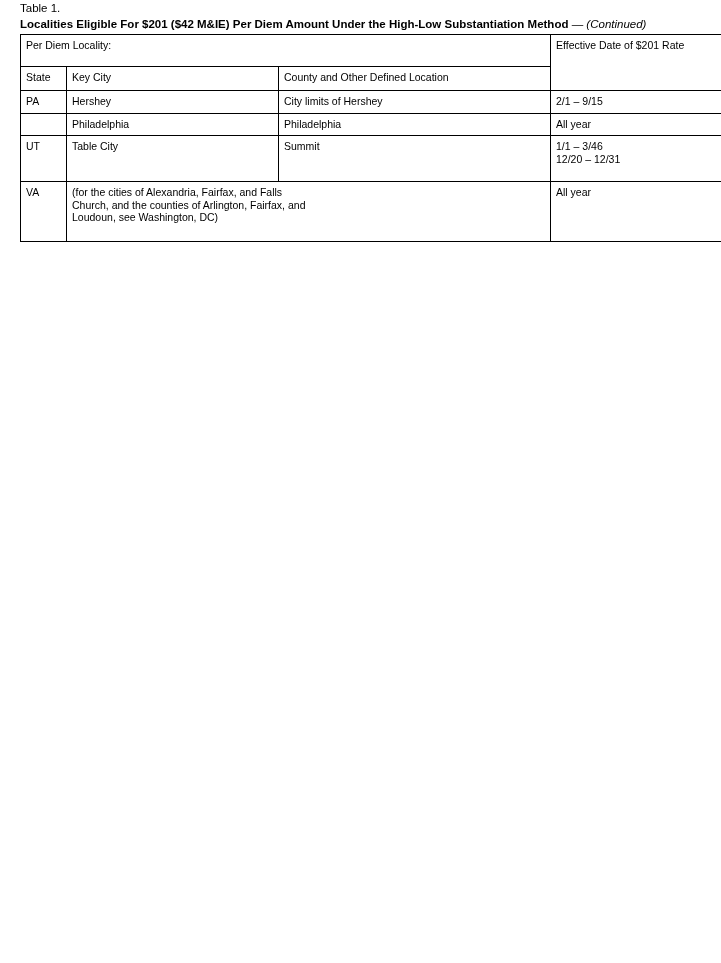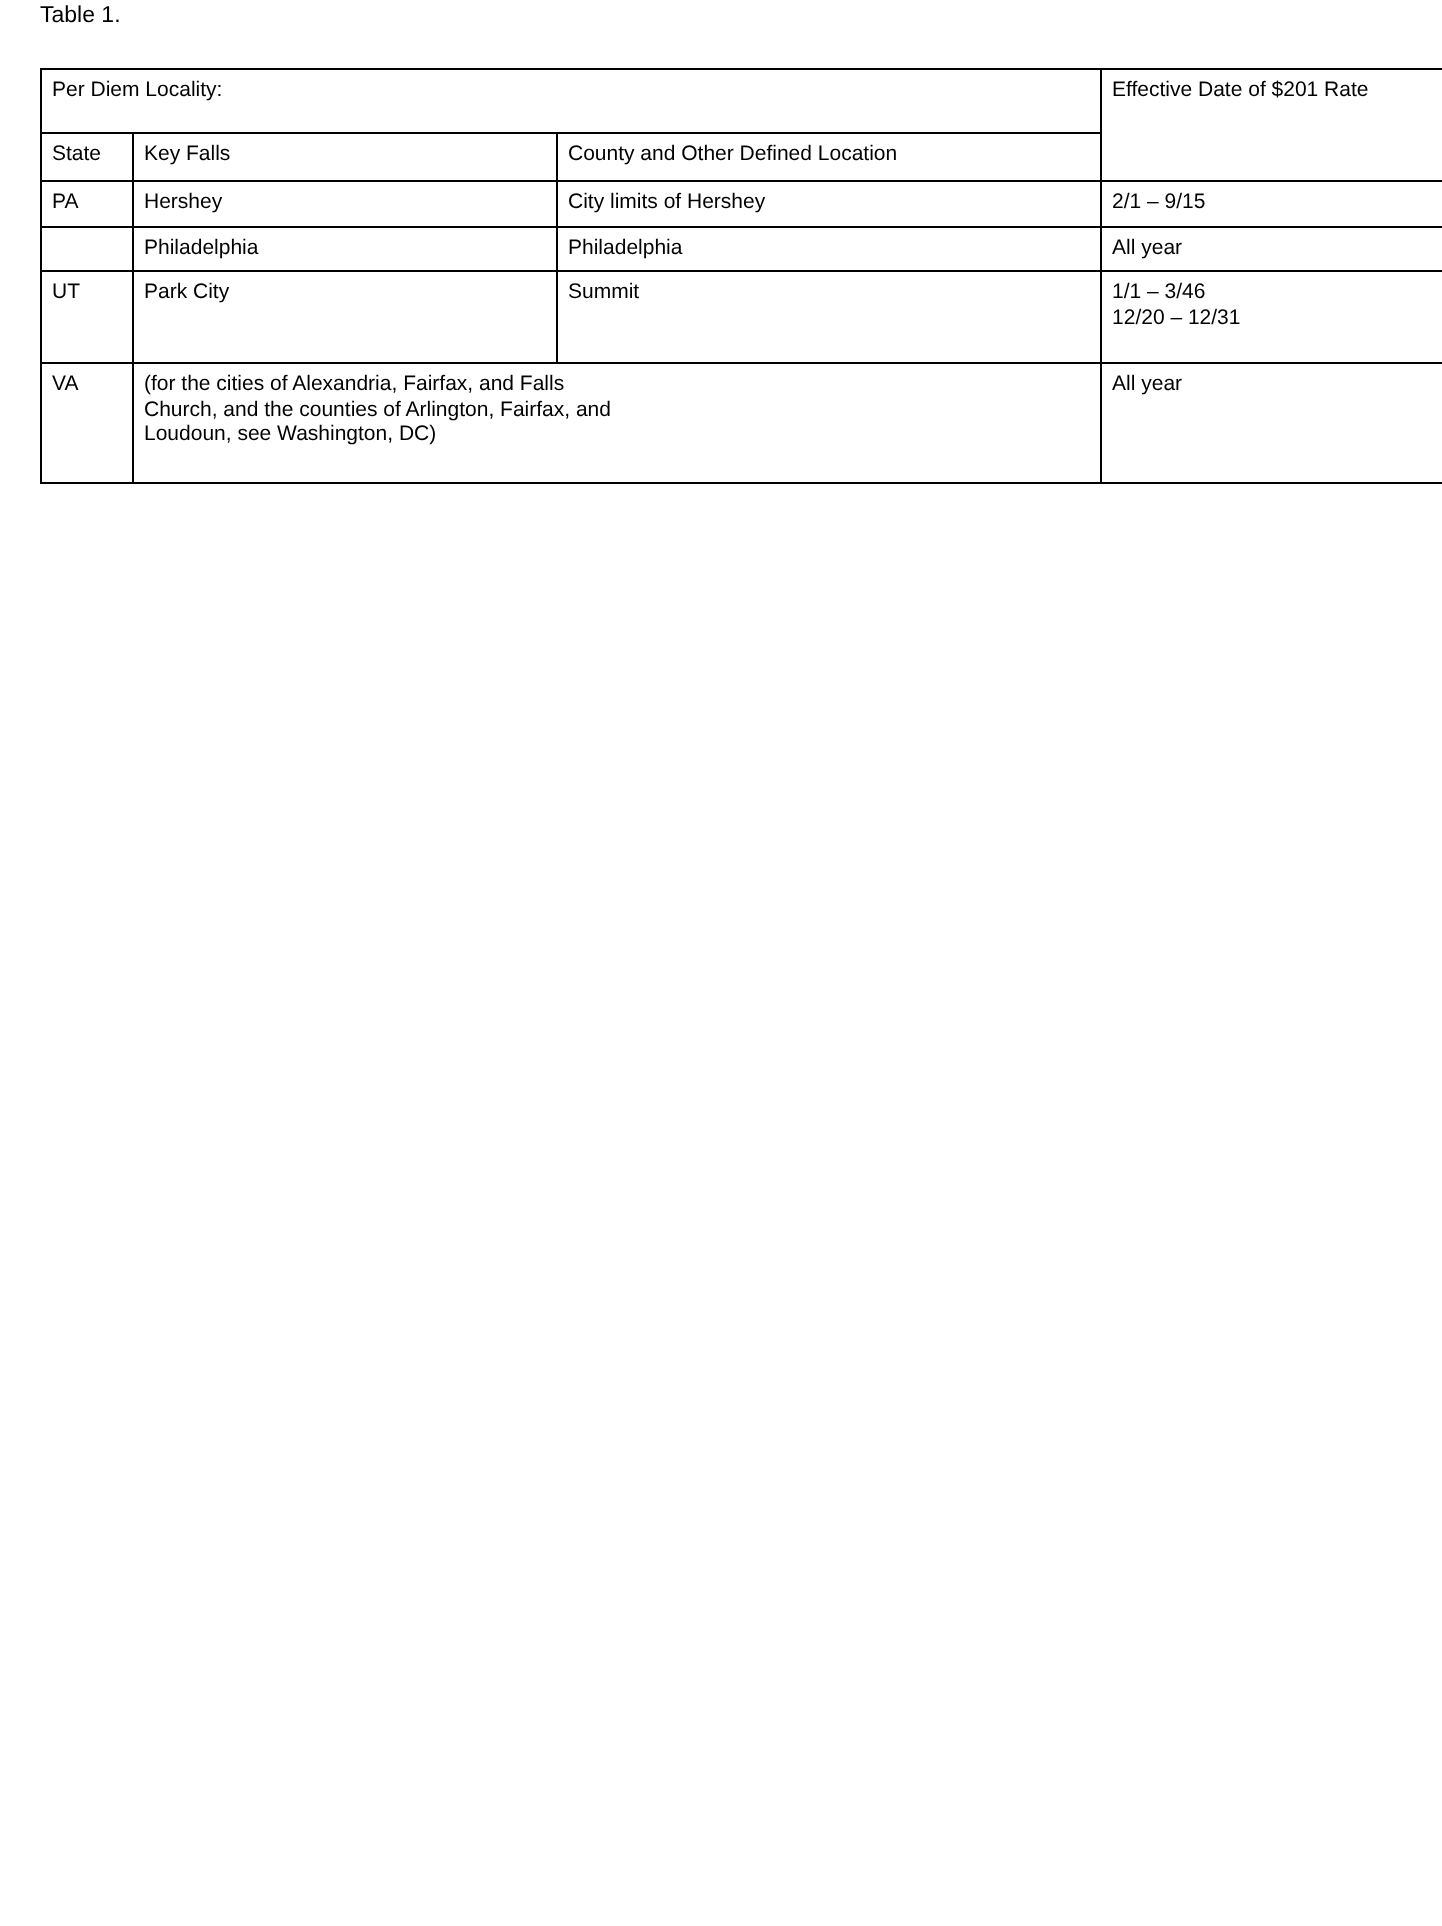--- a/index.html
+++ b/index.html
@@ -78,56 +78,60 @@
   .row-va td { height: 50px; }
   .nowrapline { white-space: pre-line; }
 </style>
 </head>
 <body>
 
 <div class="page">
 
   <div class="table-number">Table 1.</div>
 
+  <div class="table-caption">
+    <span>Localities Eligible For $201 ($42 M&amp;IE) Per Diem Amount Under the High-Low Substantiation Method</span>
+    <span class="continued">— (Continued)</span>
+  </div>
 
   <table class="doc-table">
     <colgroup>
       <col class="col-state">
       <col class="col-city">
       <col class="col-county">
       <col class="col-date">
     </colgroup>
     <tbody>
       <tr>
         <td class="hdr-main" colspan="3">Per Diem Locality:</td>
         <td class="hdr-main" rowspan="2">Effective Date of $201 Rate</td>
       </tr>
       <tr>
         <td class="hdr-sub">State</td>
-        <td class="hdr-sub">Key Falls</td>
+        <td class="hdr-sub">Key City</td>
         <td class="hdr-sub">County and Other Defined Location</td>
       </tr>
 
       <tr>
         <td class="cell-state">PA</td>
         <td>Hershey</td>
         <td>City limits of Hershey</td>
         <td>2/1 – 9/15</td>
       </tr>
 
       <tr>
         <td class="cell-state"></td>
         <td>Philadelphia</td>
         <td>Philadelphia</td>
         <td>All year</td>
       </tr>
 
       <tr class="row-tall">
         <td class="cell-state">UT</td>
-        <td>Park City</td>
+        <td>Table City</td>
         <td>Summit</td>
         <td class="nowrapline">1/1 – 3/46
 12/20 – 12/31</td>
       </tr>
 
       <tr class="row-va">
         <td class="cell-state">VA</td>
         <td class="nowrapline" colspan="2">(for the cities of Alexandria, Fairfax, and Falls
 Church, and the counties of Arlington, Fairfax, and
 Loudoun, see Washington, DC)</td>

